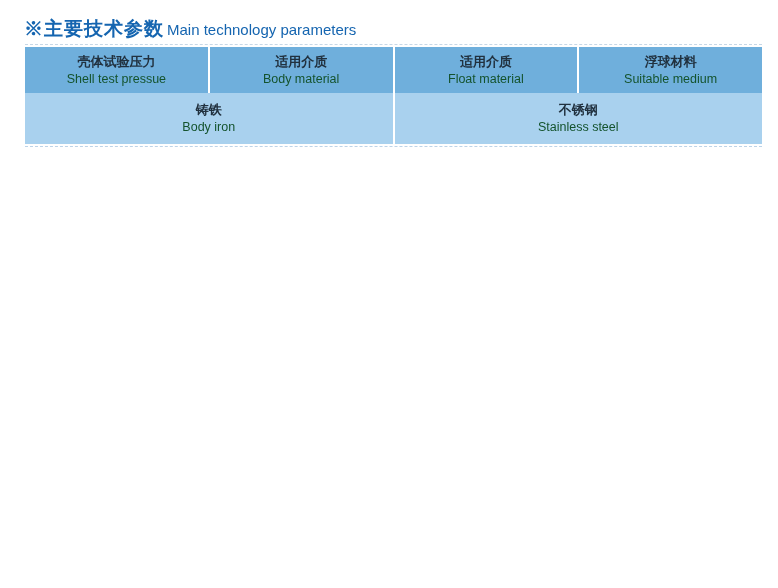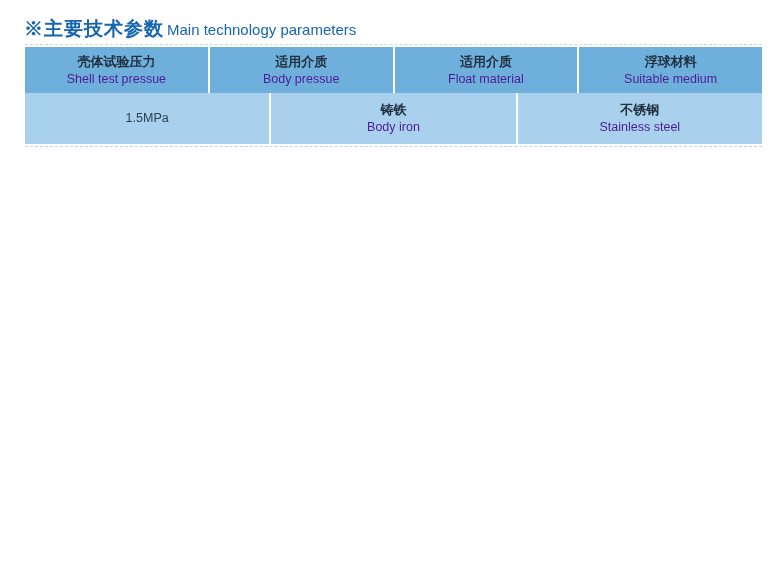--- a/index.html
+++ b/index.html
@@ -57,21 +57,21 @@
   .tbody .tcell { background: var(--row-bg, #a9d1ee); height: 51px; }
   .zh {
     font-size: 13px;
     font-weight: bold;
     color: #21313f;
     line-height: 1.4;
   }
   .en {
     font-size: 12.5px;
     font-weight: normal;
-    color: #4c1d95;
+    color: #14532d;
     line-height: 1.3;
   }
   .val {
     font-size: 12.5px;
     font-weight: normal;
     color: #2c3e4e;
     line-height: 1.4;
   }
   span:empty { display: none; }
 </style>
@@ -84,37 +84,33 @@
 </h2>
 
 <div class="spec-table">
   <div class="trow thead">
     <div class="tcell">
       <span class="zh">壳体试验压力</span>
       <span class="en">Shell test pressue</span>
     </div>
     <div class="tcell">
       <span class="zh">适用介质</span>
-      <span class="en">Body pressue</span>
+      <span class="en">Body material</span>
     </div>
     <div class="tcell">
       <span class="zh">适用介质</span>
       <span class="en">Float material</span>
     </div>
     <div class="tcell">
       <span class="zh">浮球材料</span>
       <span class="en">Suitable medium</span>
     </div>
   </div>
   <div class="trow tbody">
     <div class="tcell">
-      <span class="val">1.5MPa</span>
-
-    </div>
-    <div class="tcell">
       <span class="zh">铸铁</span>
       <span class="en">Body iron</span>
     </div>
     <div class="tcell">
       <span class="zh">不锈钢</span>
       <span class="en">Stainless steel</span>
     </div>
   </div>
 </div>
 

